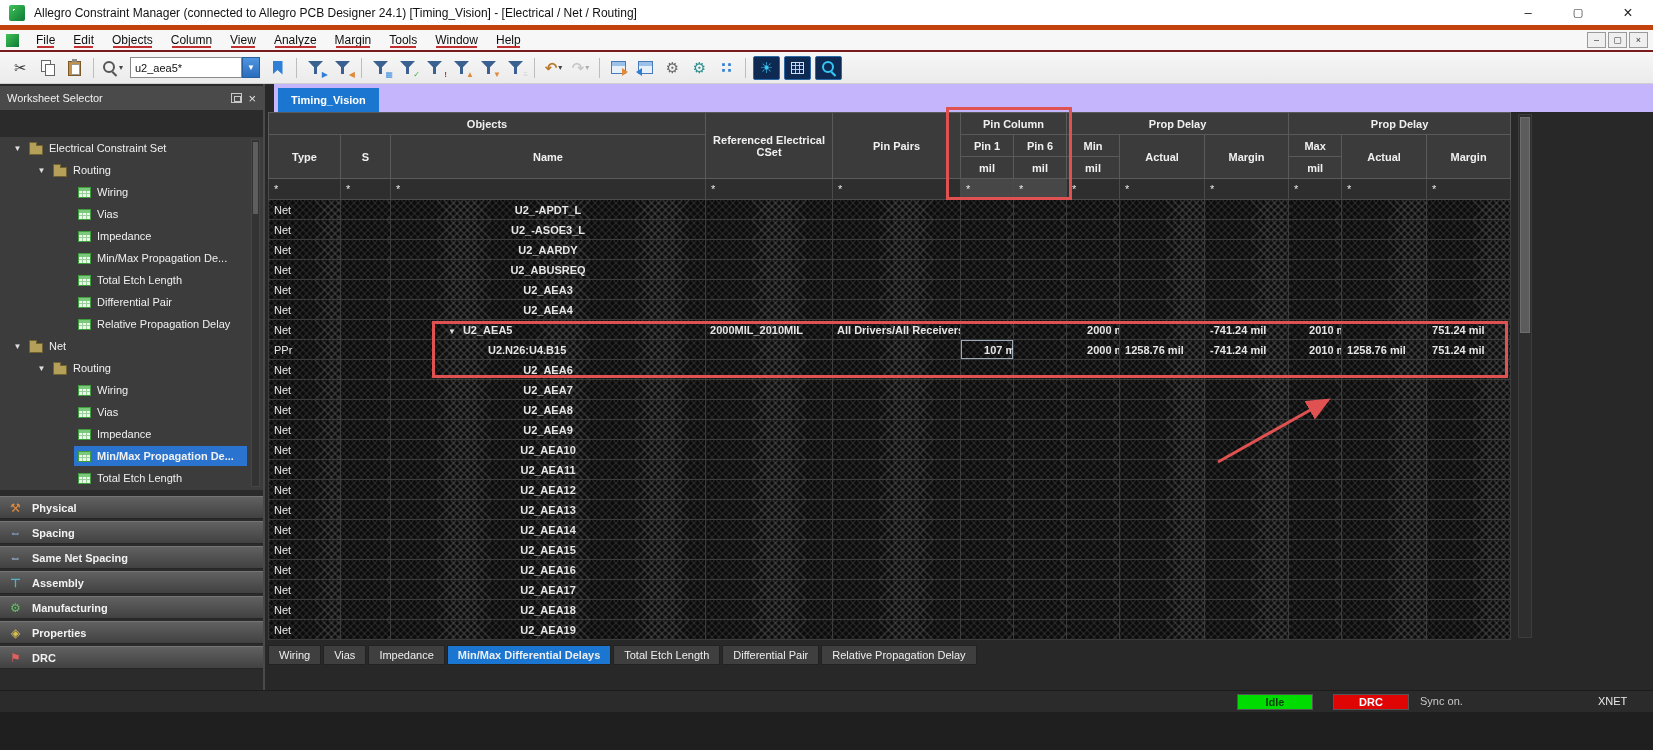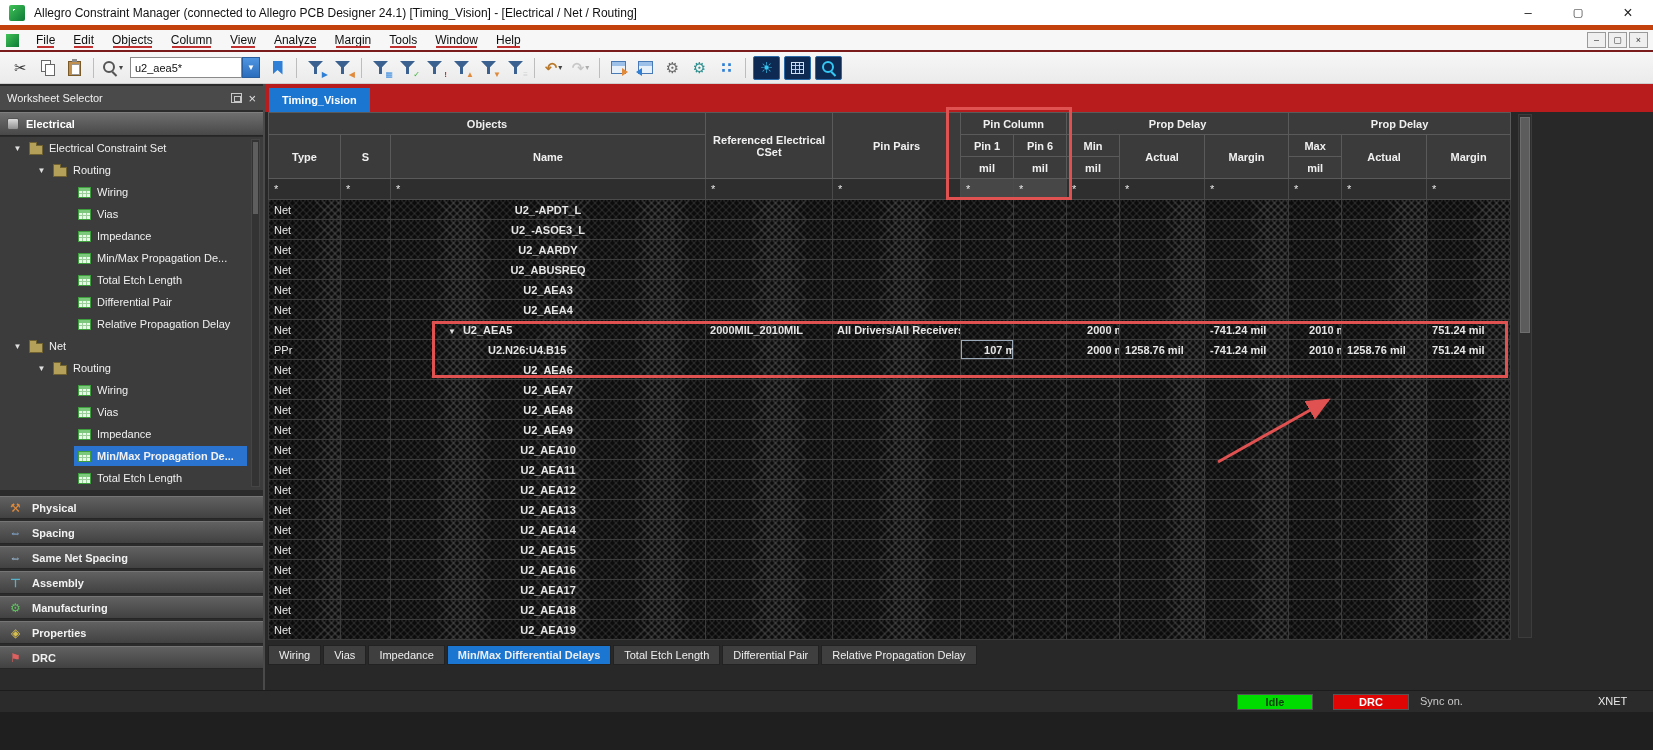--- a/index.html
+++ b/index.html
@@ -97,21 +97,21 @@
   .tree-scroll{position:absolute;right:3px;top:2px;width:9px;height:348px;background:#333;border:1px solid #454545}
   .tree-thumb{position:absolute;left:1px;top:2px;width:5px;height:72px;background:#5e5e5e}
   .accordions{position:absolute;left:0;top:412px;width:100%}
   .acc{height:23px;margin-bottom:2px;background:linear-gradient(#616161,#414141);border-top:1px solid #757575;
     border-bottom:1px solid #262626;display:flex;align-items:center;gap:9px;padding:0 8px;color:#f2f2f2;
     font-size:11px;font-weight:bold}
   .aicon{width:15px;text-align:center;font-size:12px;line-height:1}
 
   
   .main{position:absolute;left:265px;top:0;right:0;height:100%}
-  .tabstrip{position:absolute;left:0;top:0;right:0;height:28px;background:#b91c1c}
+  .tabstrip{position:absolute;left:9px;top:0;right:0;height:28px;background:#c4b5fd}
   .ws-tab{position:absolute;left:4px;top:4px;height:24px;background:#1b76d2;color:#fff;font-size:11px;font-weight:bold;
     padding:0 13px;display:flex;align-items:center}
   .table-wrap{position:absolute;left:3px;top:28px}
   table.tbl{border-collapse:collapse;table-layout:fixed;width:1242px}
   .tbl th,.tbl td{border:1px solid #3c3c3c;overflow:hidden;white-space:nowrap}
   .tbl thead th{background:#3b3b3b;border-color:#5a5a5a;color:#f0f0f0;font-size:11px;font-weight:bold;
     text-align:center;padding:1px 2px;vertical-align:middle}
   tr.h-group th,tr.h-col th,tr.h-unit th{height:22px}
   tr.h-filter th{height:21px;background:#2e2e2e;border-color:#4a4a4a;font-weight:normal;text-align:left;padding-left:5px;color:#e8e8e8}
   tr.h-filter th.lite-f{background:#474747}
@@ -291,24 +291,20 @@
     </div>
 
   <div class="workspace">
 
     <div class="sidebar">
       <div class="ws-header">
         <span>Worksheet Selector</span>
         <span class="spacer"></span>
         <span class="ws-float"></span>
         <span class="ws-close">×</span>
-      </div>
-      <div class="domain-header">
-        <span class="ic-domain"></span>
-        <span>Electrical</span>
       </div>
       <div class="tree" id="tree">
 
       <div class="trow" style="padding-left: 10px;">
             <span class="texp">▼</span>
             <span class="tinner">
               <span class="ic-tfolder"></span>
               <span class="tlabel">Electrical Constraint Set</span>
             </span>
           </div>

